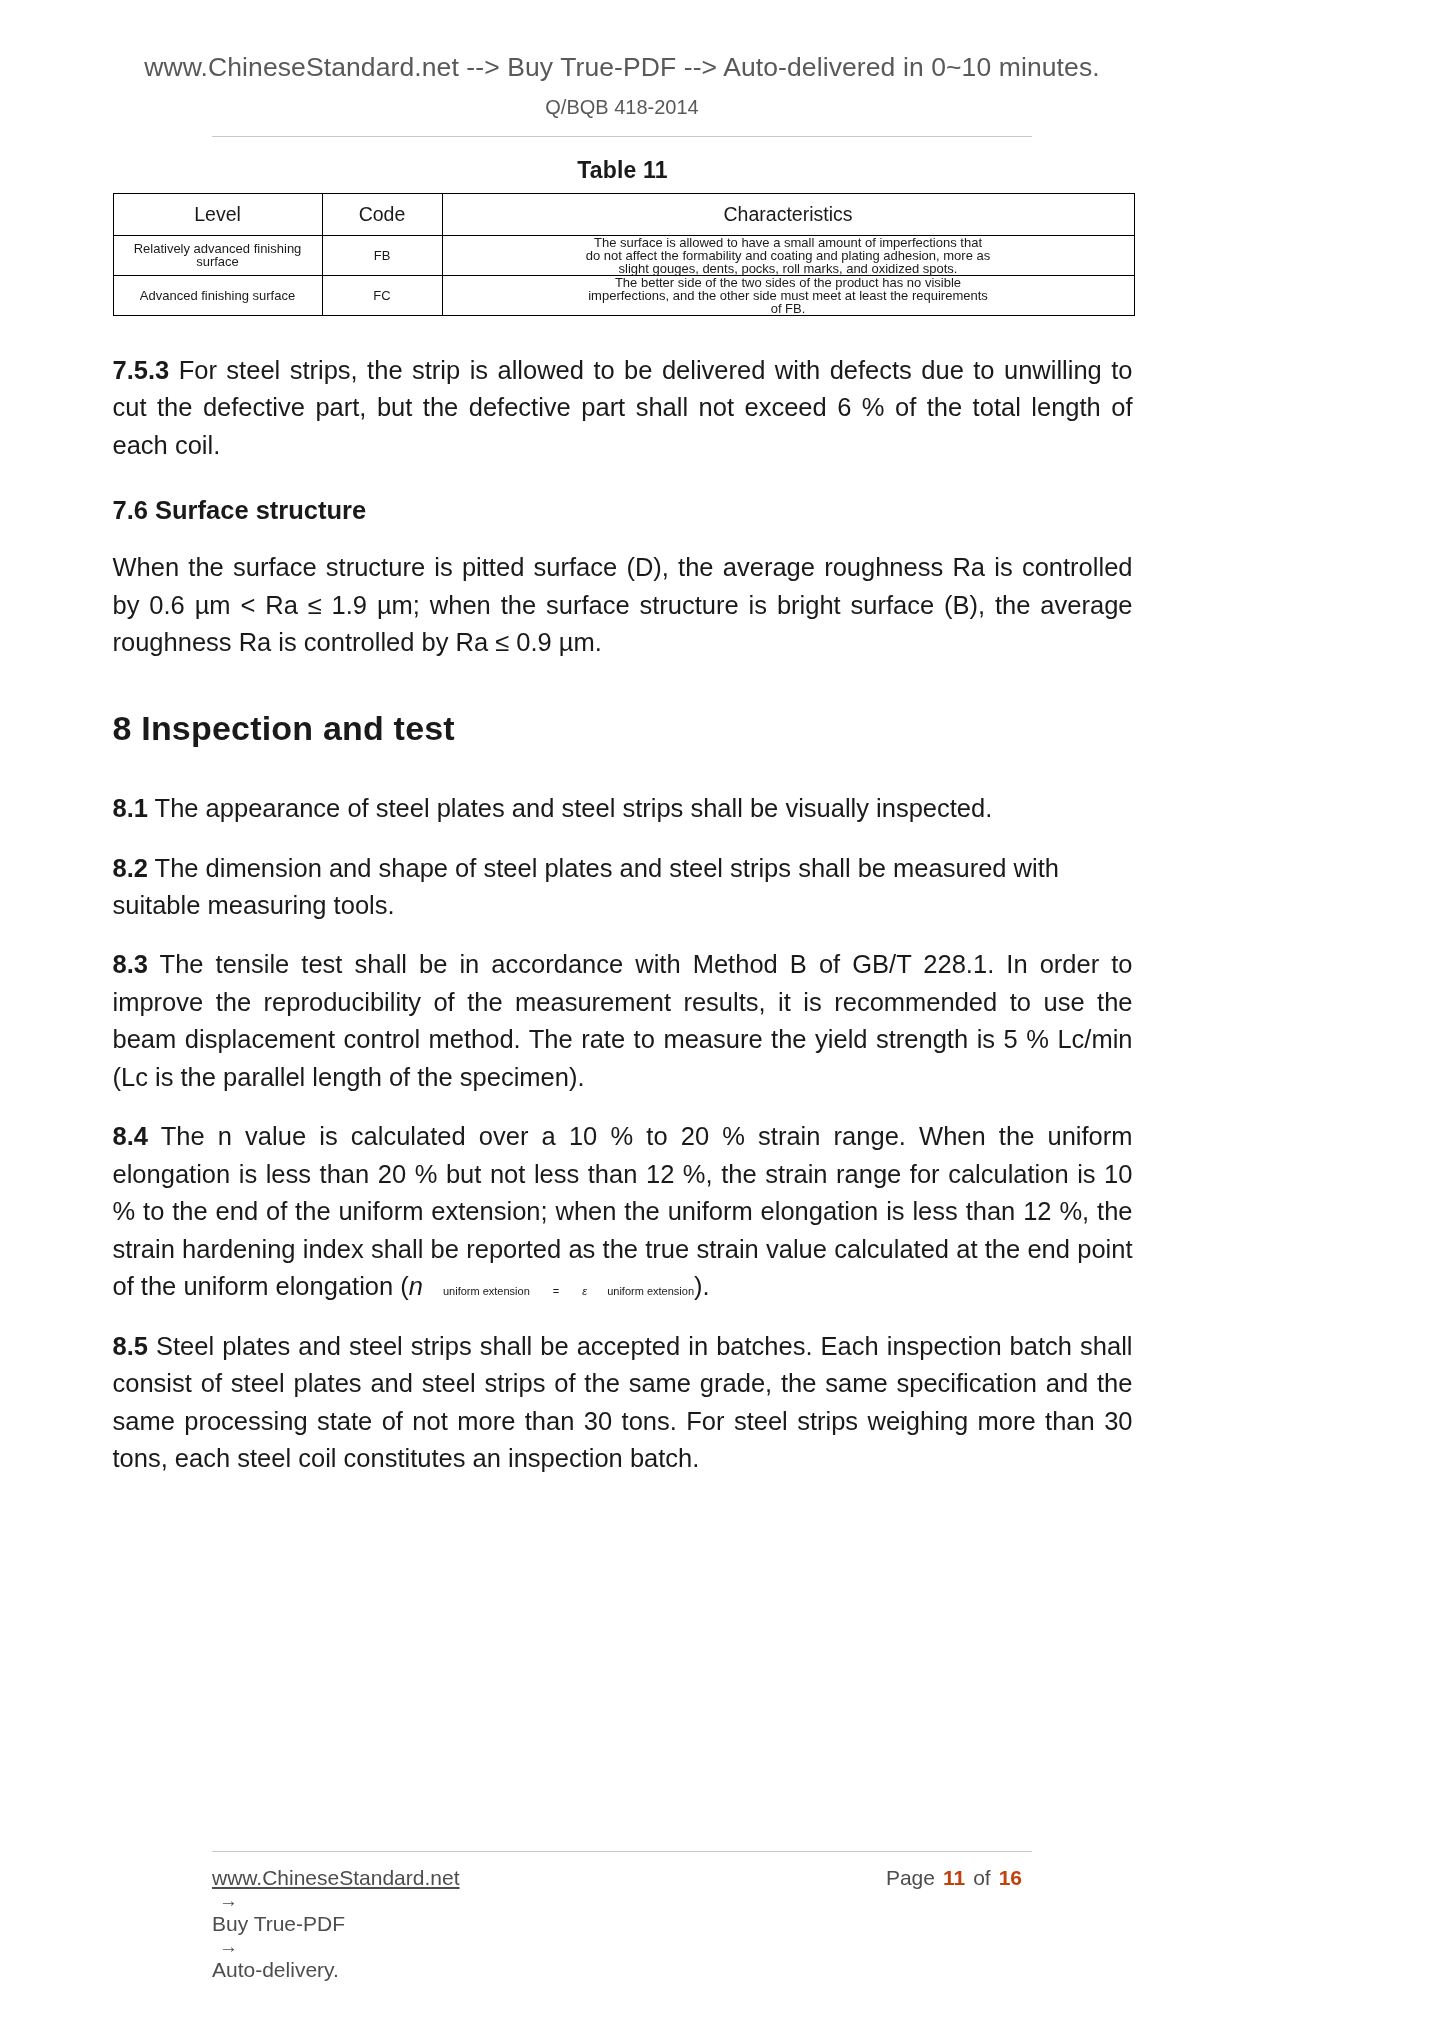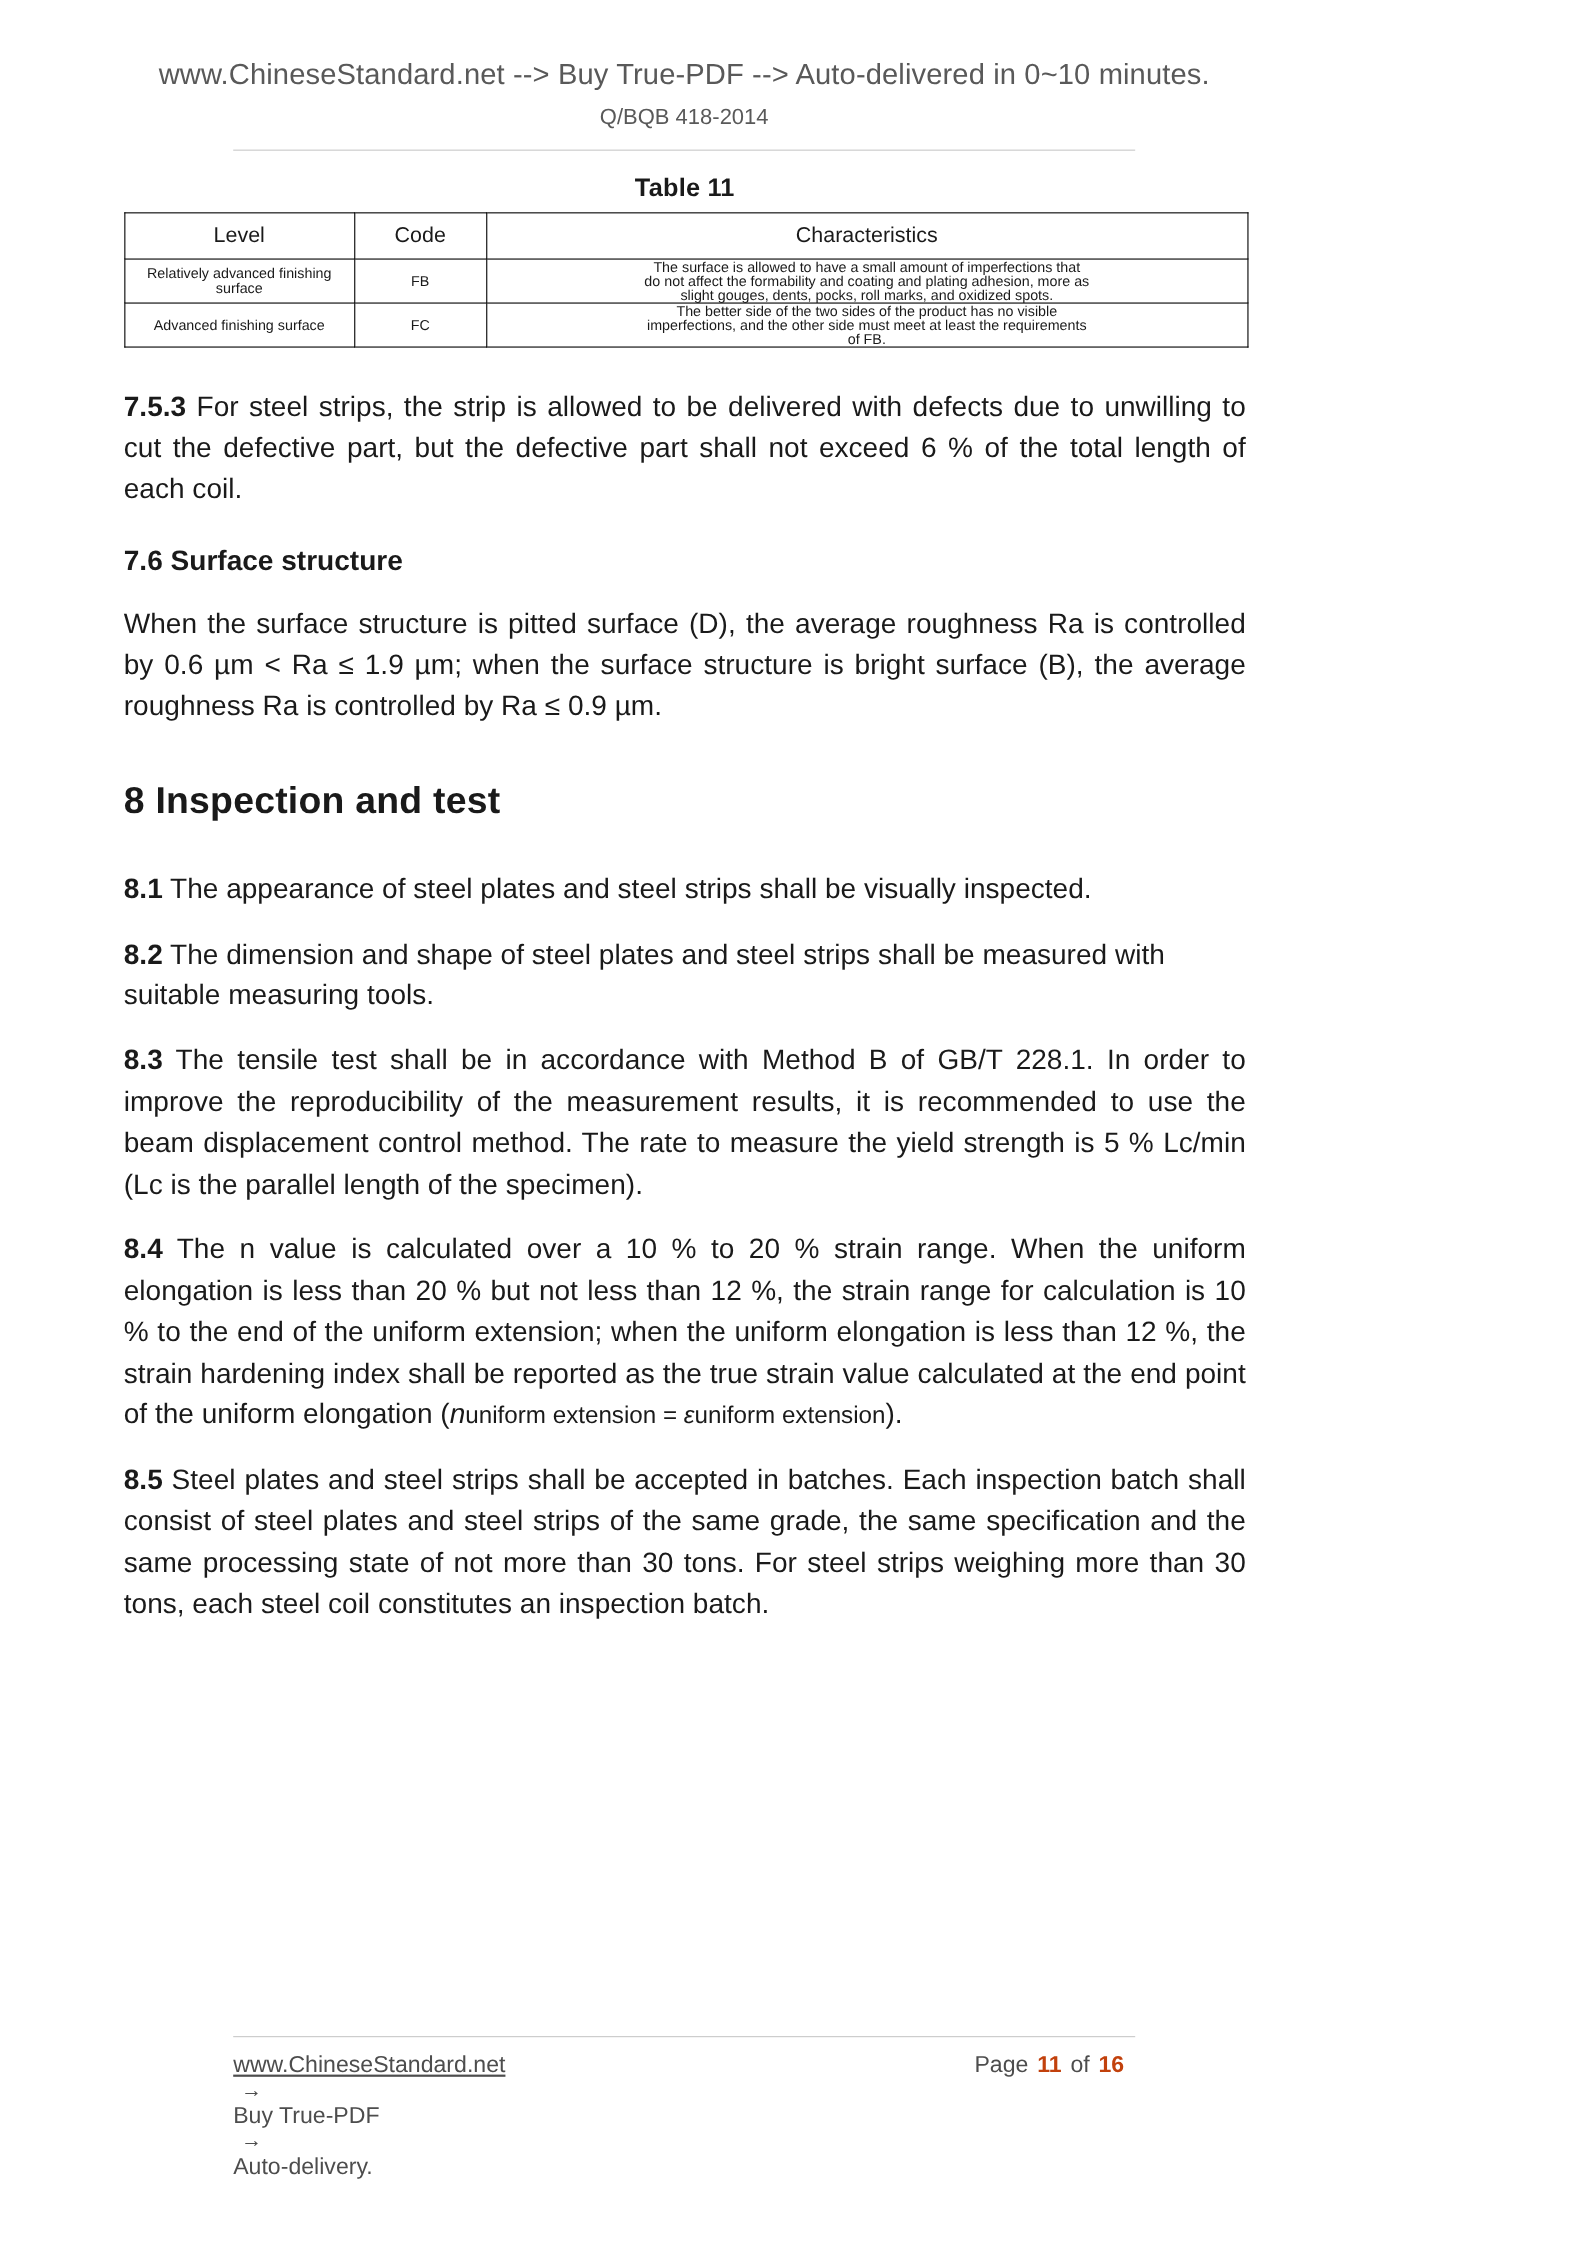--- a/index.html
+++ b/index.html
@@ -124,22 +124,23 @@
   }
   h2.section {
     font-size: 34px;
     font-weight: bold;
     margin: 0;
     line-height: 1.3;
     letter-spacing: 0.2px;
   }
 
   .sub-small {
-    font-size: 22px;
+    font-size: 11px;
     vertical-align: baseline;
+    margin-left: 20px;
   }
   .ital { font-style: italic; }
 
   
   .footer-wrap {
     position: absolute;
     left: 0;
     right: 0;
     bottom: 62px;
   }

